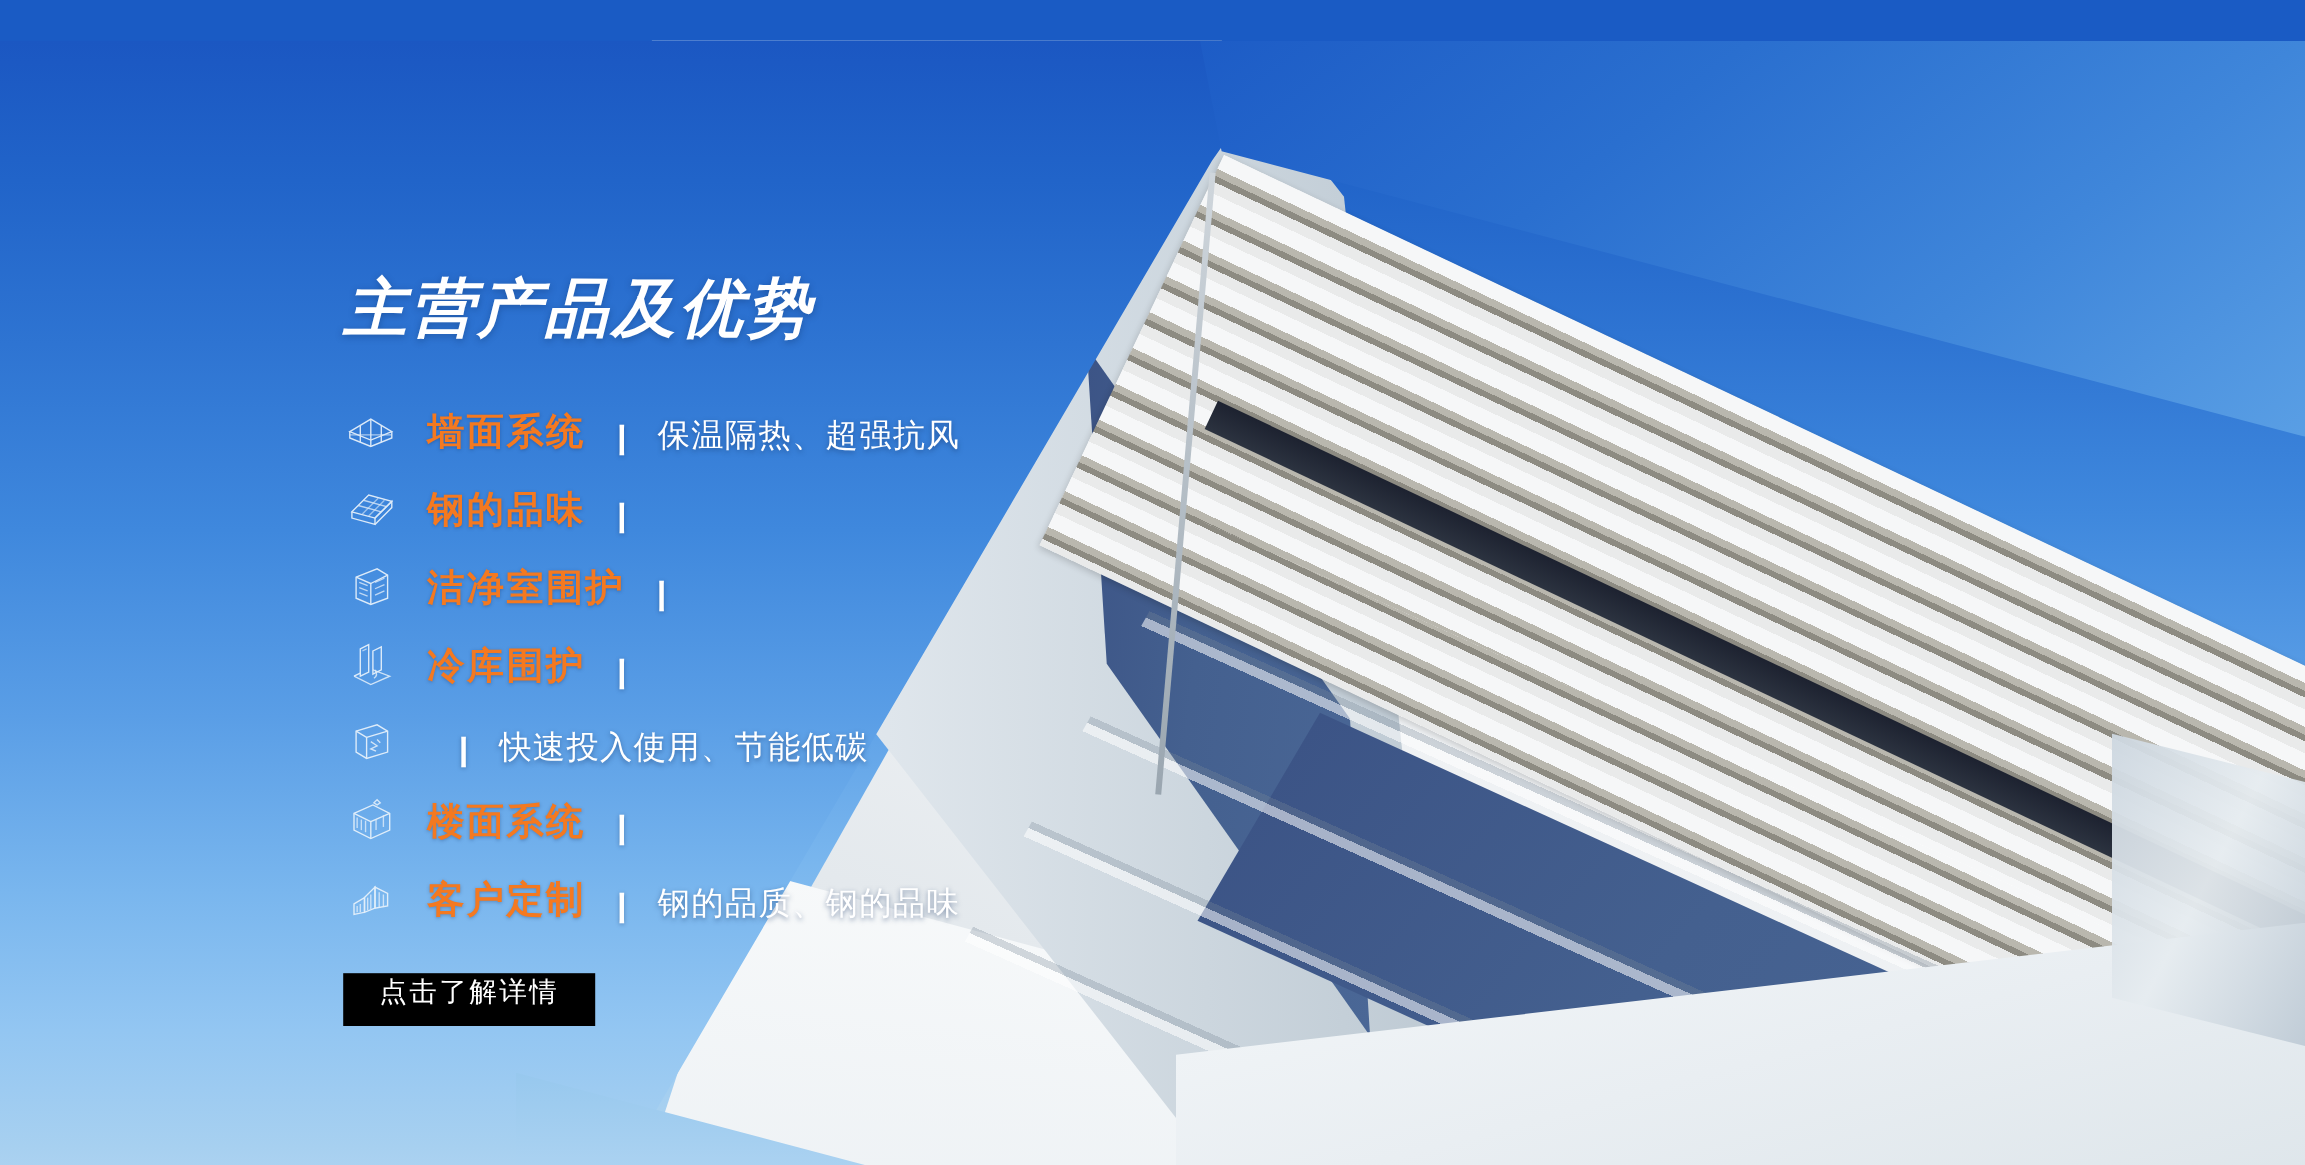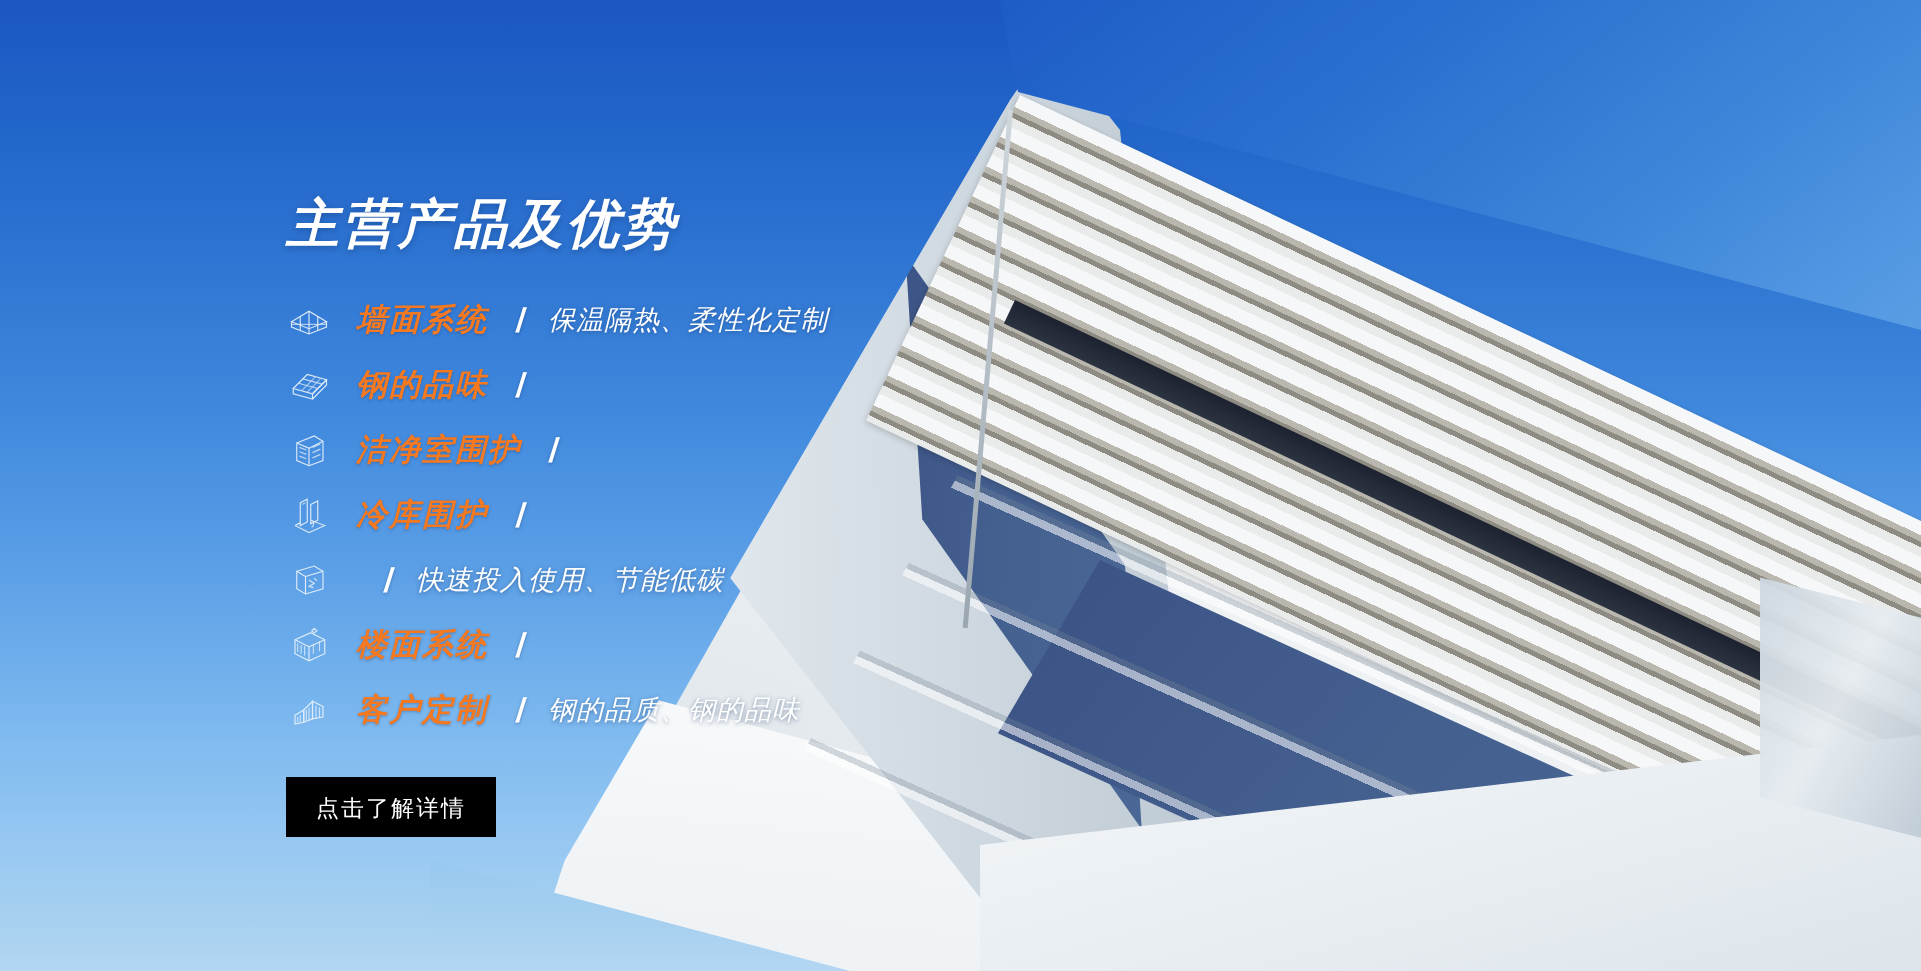--- a/index.html
+++ b/index.html
@@ -17,20 +17,21 @@
       #1b57c2 0%,
       #2164c9 12%,
       #2e74d2 26%,
       #3f88dd 42%,
       #5a9ee6 58%,
       #79b6ee 73%,
       #93c6f2 85%,
       #a7d0f0 95%,
       #b3d6f2 100%);
     overflow:hidden;
+    margin-top:34px;
   }
 
   
   #photo {
     position:absolute;
     left:0; top:0; right:0; bottom:0;
     overflow:hidden;
     pointer-events:none;
   }
 
@@ -87,23 +88,22 @@
     line-height:1.05;
     text-shadow:0 2px 6px rgba(10,40,90,.35);
     white-space:nowrap;
     margin-bottom:42px;
   }
 
   .feature-list { display:flex; flex-direction:column; gap:12px; }
 
   .feature-row {
     display:flex;
-    align-items:center;
+    align-items:flex-end;
     height:53px;
-    font-style:italic;
   }
 
   .f-icon {
     width:46px; height:46px;
     flex:0 0 46px;
     margin-right:24px;
     opacity:.92;
     display:flex; align-items:center; justify-content:center;
   }
   .f-icon svg { width:42px; height:42px; display:block; }
@@ -136,21 +136,21 @@
   }
 
   
   #cta-button {
     margin-top:40px;
     display:inline-block;
     background:#000000;
     color:#ffffff;
     font-size:23px;
     letter-spacing:2px;
-    padding:16px 30px 13px 30px;
+    padding:0 30px 13px 30px;
     cursor:pointer;
     user-select:none;
     border:none;
     font-family:inherit;
   }
 </style>
 </head>
 <body>
 
 <div id="hero">
@@ -229,21 +229,21 @@
             <path d="M4 26 L24 14 L44 26 L24 34 Z"></path>
             <path d="M4 26 L4 32 L24 40 L44 32 L44 26"></path>
             <path d="M24 14 L24 40"></path>
             <path d="M14 20 L14 36"></path>
               <path d="M34 20 L34 36"></path>
             <path d="M4 29 L44 29" opacity=".7"></path>
           </svg>
         </span>
         <span class="f-title">墙面系统</span>
         <span class="f-sep">丨</span>
-        <span class="f-desc">保温隔热、柔性化定制</span>
+        <span class="f-desc">保温隔热、超强抗风</span>
       </div>
 
       <div class="feature-row">
         <span class="f-icon">
           <svg viewBox="0 0 48 48" fill="none" stroke="#eaf3fb" stroke-width="1.3">
             <path d="M6 28 L22 12 L44 18 L28 34 Z"></path>
             <path d="M6 28 L6 34 L28 40 L28 34"></path>
             <path d="M28 34 L44 18 L44 24 L28 40"></path>
             <path d="M12 22 L34 28" opacity=".8"></path>
             <path d="M17 17 L39 23" opacity=".8"></path>

